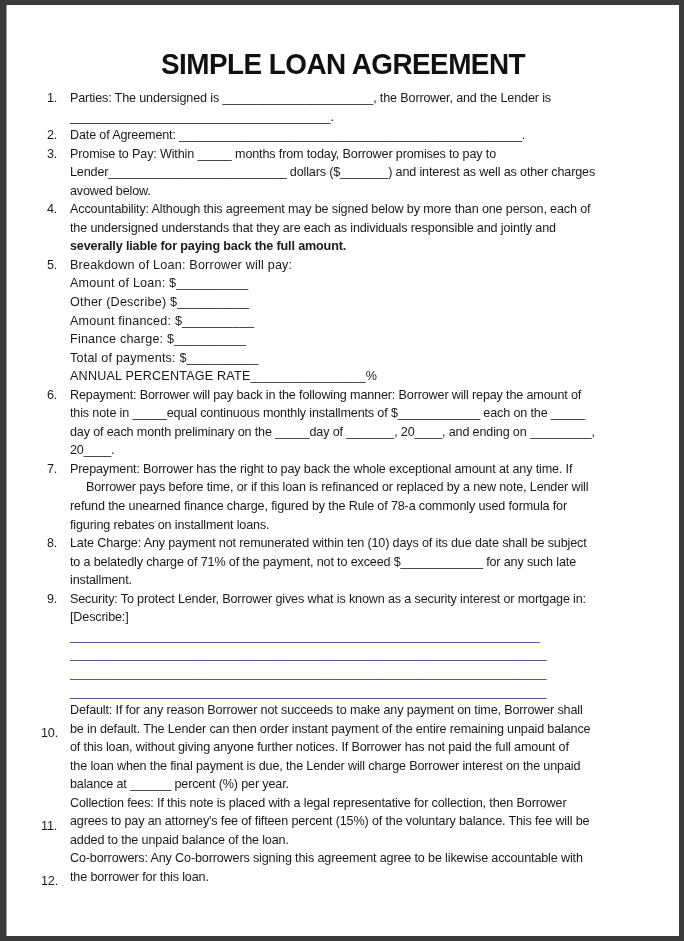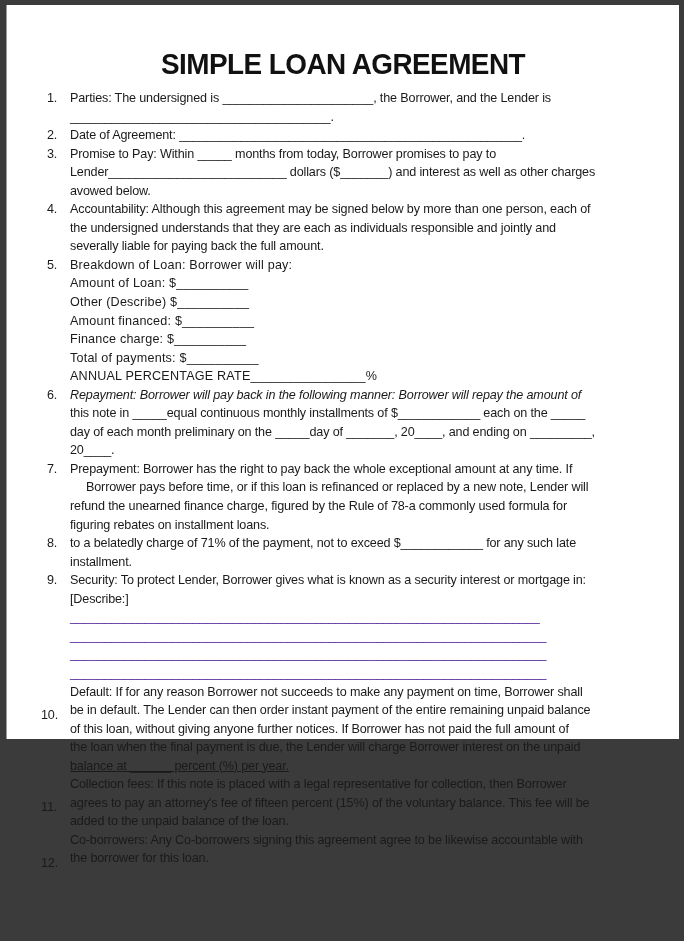--- a/index.html
+++ b/index.html
@@ -5,21 +5,21 @@
   html, body { margin: 0; padding: 0; }
   body {
     width: 684px; height: 941px;
     background: #3b3b3b;
     position: relative;
     overflow: hidden;
   }
   .page {
     position: absolute;
     left: 6px; top: 5px;
-    width: 673px; height: 734px;
+    width: 673px; height: 931px;
     background: #ffffff;
     box-sizing: border-box;
     border-left: 1px solid #9a9a9a;
   }
   .title {
     position: absolute;
     left: 0; right: 0; top: 42px;
     text-align: center;
     font-family: "Liberation Sans", sans-serif;
     font-weight: bold;
@@ -70,73 +70,74 @@
         <span class="clause-num">3.</span>
         <span class="line" style="display: block; width: max-content;">Promise to Pay: Within _____ months from today, Borrower promises to pay to</span>
         <span class="line" style="display: block; width: max-content;">Lender__________________________ dollars ($_______) and interest as well as other charges</span>
         <span class="line" style="display: block; width: max-content;">avowed below.</span>
       </li>
 
       <li class="clause">
         <span class="clause-num">4.</span>
         <span class="line" style="display: block; width: max-content;">Accountability: Although this agreement may be signed below by more than one person, each of</span>
         <span class="line" style="display: block; width: max-content;">the undersigned understands that they are each as individuals responsible and jointly and</span>
-        <span class="line" style="display: block; width: max-content;">severally liable for paying back the full amount.</span>
+        <span class="line" style="display: block; width: max-content; font-weight: bold;">severally liable for paying back the full amount.</span>
       </li>
 
       <li class="clause breakdown">
         <span class="clause-num">5.</span>
         <span class="line" style="display: block; width: max-content;">Breakdown of Loan: Borrower will pay:</span>
         <span class="line" style="display: block; width: max-content;">Amount of Loan: $__________</span>
         <span class="line" style="display: block; width: max-content;">Other (Describe) $__________</span>
         <span class="line" style="display: block; width: max-content;">Amount financed: $__________</span>
         <span class="line" style="display: block; width: max-content;">Finance charge: $__________</span>
         <span class="line" style="display: block; width: max-content;">Total of payments: $__________</span>
         <span class="line" style="display: block; width: max-content;">ANNUAL PERCENTAGE RATE________________%</span>
       </li>
 
       <li class="clause">
         <span class="clause-num">6.</span>
-        <span class="line" style="display: block; width: max-content; font-style: italic;">Repayment: Borrower will pay back in the following manner: Borrower will repay the amount of</span>
+        <span class="line" style="display: block; width: max-content;">Repayment: Borrower will pay back in the following manner: Borrower will repay the amount of</span>
         <span class="line" style="display: block; width: max-content;">this note in _____equal continuous monthly installments of $____________ each on the _____</span>
         <span class="line" style="display: block; width: max-content;">day of each month preliminary on the _____day of _______, 20____, and ending on _________,</span>
         <span class="line" style="display: block; width: max-content;">20____.</span>
       </li>
 
       <li class="clause">
         <span class="clause-num">7.</span>
         <span class="line" style="display: block; width: max-content;">Prepayment: Borrower has the right to pay back the whole exceptional amount at any time. If</span>
         <span class="line" style="display: block; width: max-content; margin-left: 16px;">Borrower pays before time, or if this loan is refinanced or replaced by a new note, Lender will</span>
         <span class="line" style="display: block; width: max-content; text-align: right;">refund the unearned finance charge, figured by the Rule of 78-a commonly used formula for</span>
         <span class="line" style="display: block; width: max-content;">figuring rebates on installment loans.</span>
       </li>
 
       <li class="clause">
         <span class="clause-num">8.</span>
+        <span class="line" style="display: block; width: max-content;">Late Charge: Any payment not remunerated within ten (10) days of its due date shall be subject</span>
         <span class="line" style="display: block; width: max-content;">to a belatedly charge of 71% of the payment, not to exceed $____________ for any such late</span>
         <span class="line" style="display: block; width: max-content;">installment.</span>
       </li>
 
       <li class="clause">
         <span class="clause-num">9.</span>
         <span class="line" style="display: block; width: max-content;">Security: To protect Lender, Borrower gives what is known as a security interest or mortgage in:</span>
         <span class="line" style="display: block; width: max-content;">[Describe:]</span>
         <span class="blank-line" style="display: block; width: max-content;">_____________________________________________________________________</span>
         <span class="blank-line" style="display: block; width: max-content;">______________________________________________________________________</span>
         <span class="blank-line" style="display: block; width: max-content;">______________________________________________________________________</span>
         <span class="blank-line" style="display: block; width: max-content;">______________________________________________________________________</span>
       </li>
 
       <li class="clause">
         <span class="clause-num two">10.</span>
         <span class="line" style="display: block; width: max-content;">Default: If for any reason Borrower not succeeds to make any payment on time, Borrower shall</span>
         <span class="line" style="display: block; width: max-content;">be in default. The Lender can then order instant payment of the entire remaining unpaid balance</span>
         <span class="line" style="display: block; width: max-content;">of this loan, without giving anyone further notices. If Borrower has not paid the full amount of</span>
         <span class="line" style="display: block; width: max-content;">the loan when the final payment is due, the Lender will charge Borrower interest on the unpaid</span>
-        <span class="line" style="display: block; width: max-content; text-decoration: underline;">balance at ______ percent (%) per year.</span>
+        <span class="line" style="display: block; width: max-content;">balance at ______ percent (%) per year.</span>
       </li>
 
       <li class="clause">
         <span class="clause-num two">11.</span>
         <span class="line" style="display: block; width: max-content;">Collection fees: If this note is placed with a legal representative for collection, then Borrower</span>
         <span class="line" style="display: block; width: max-content;">agrees to pay an attorney's fee of fifteen percent (15%) of the voluntary balance. This fee will be</span>
         <span class="line" style="display: block; width: max-content;">added to the unpaid balance of the loan.</span>
       </li>
 
       <li class="clause">

